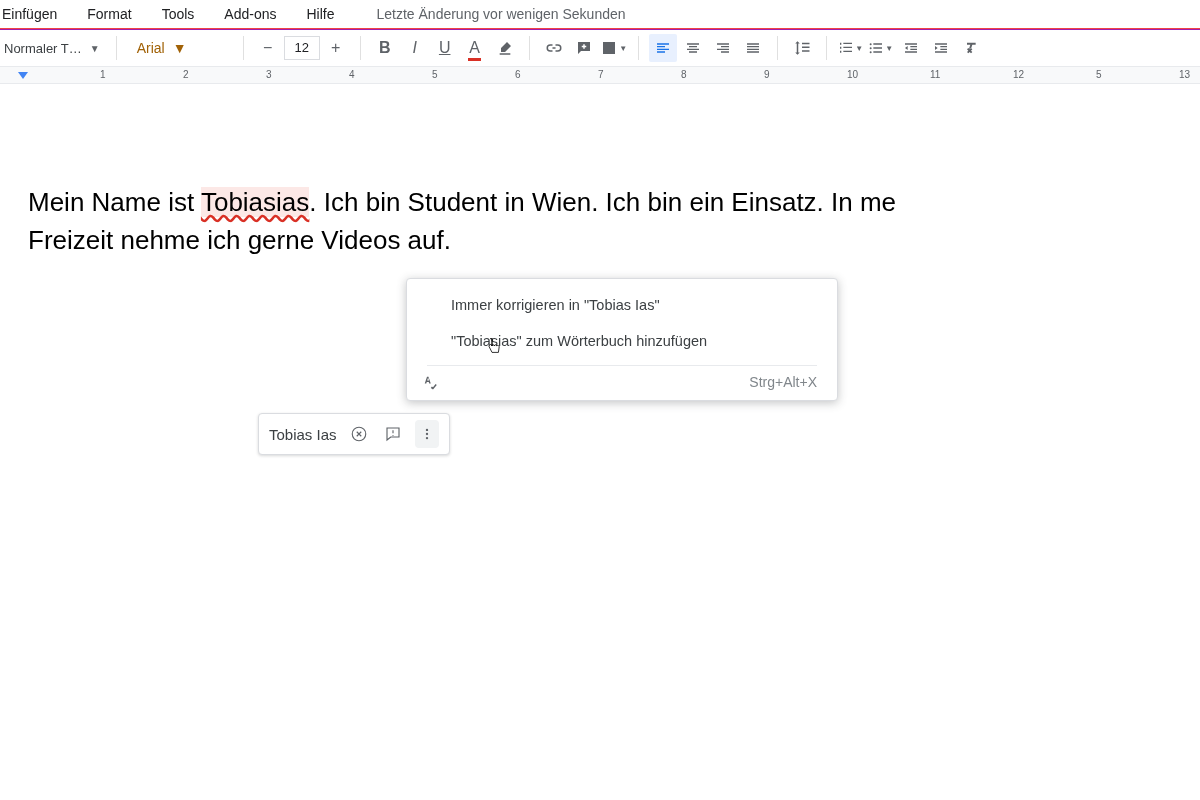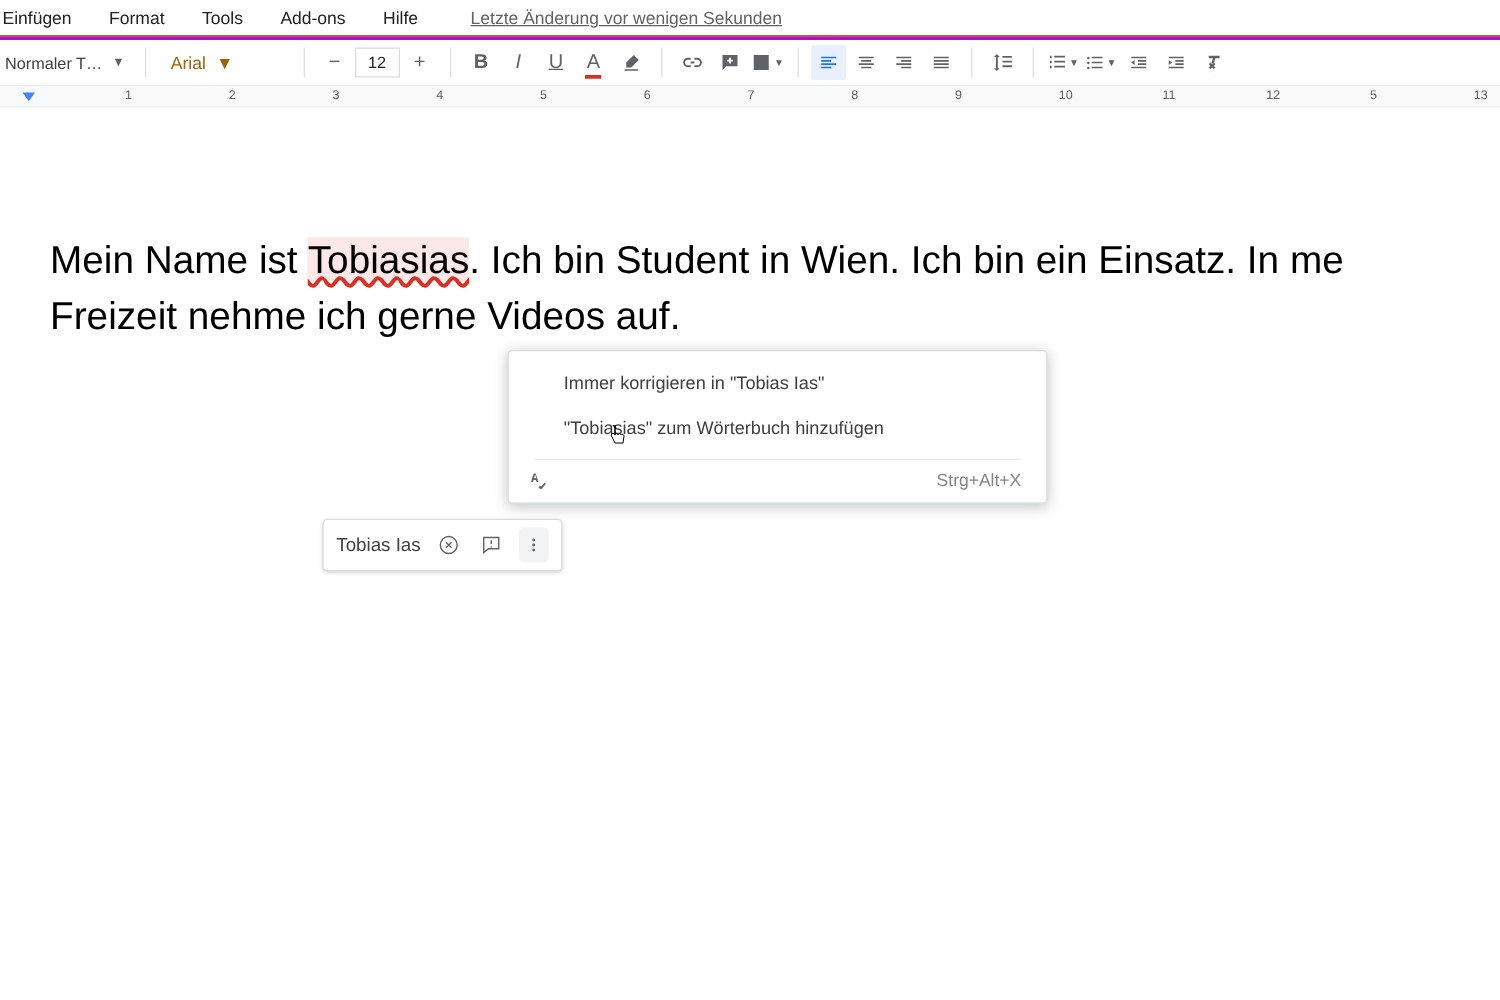--- a/index.html
+++ b/index.html
@@ -13,29 +13,28 @@
     display: flex;
     align-items: flex-end;
     gap: 30px;
     padding: 6px 6px 6px 2px;
     font-size: 14px;
     border-bottom: 1px solid #ef4444;
   }
   .menubar .item { cursor: pointer; }
   .menubar .last-edit {
     color: #5f6368;
-    text-decoration: underline;
     margin-left: 12px;
   }
   .toolbar {
     display: flex;
     align-items: center;
     gap: 6px;
     padding: 4px 4px;
-    border-top: 3px solid #a21caf;
+    border-top: 1px solid #a21caf;
     border-bottom: 1px solid #e8eaed;
   }
   .tb-group { display: flex; align-items: center; gap: 2px; }
   .tb-sep { width: 1px; height: 24px; background: #e0e0e0; margin: 0 4px; }
   .tb-btn {
     width: 28px; height: 28px;
     display: flex; align-items: center; justify-content: center;
     border-radius: 2px;
     cursor: pointer;
     color: #5f6368;
@@ -79,23 +78,23 @@
     border-right: 5px solid transparent;
     border-top: 7px solid #4285f4;
   }
   .page {
     position: relative;
     padding-top: 100px;
     background: #ffffff;
     min-height: 700px;
   }
   .doc-text {
-    font-size: 31px;
+    font-size: 26px;
     line-height: 1.45;
-    padding-left: 40px;
+    padding-left: 28px;
     padding-right: 0;
     color: #000000;
     white-space: pre-wrap;
   }
   .misspell {
     background: #fce8e6;
     background-image: linear-gradient(to bottom, rgba(252,232,230,0.9), rgba(252,232,230,0.9));
     text-decoration: underline wavy #d93025;
     text-underline-offset: 3px;
   }

